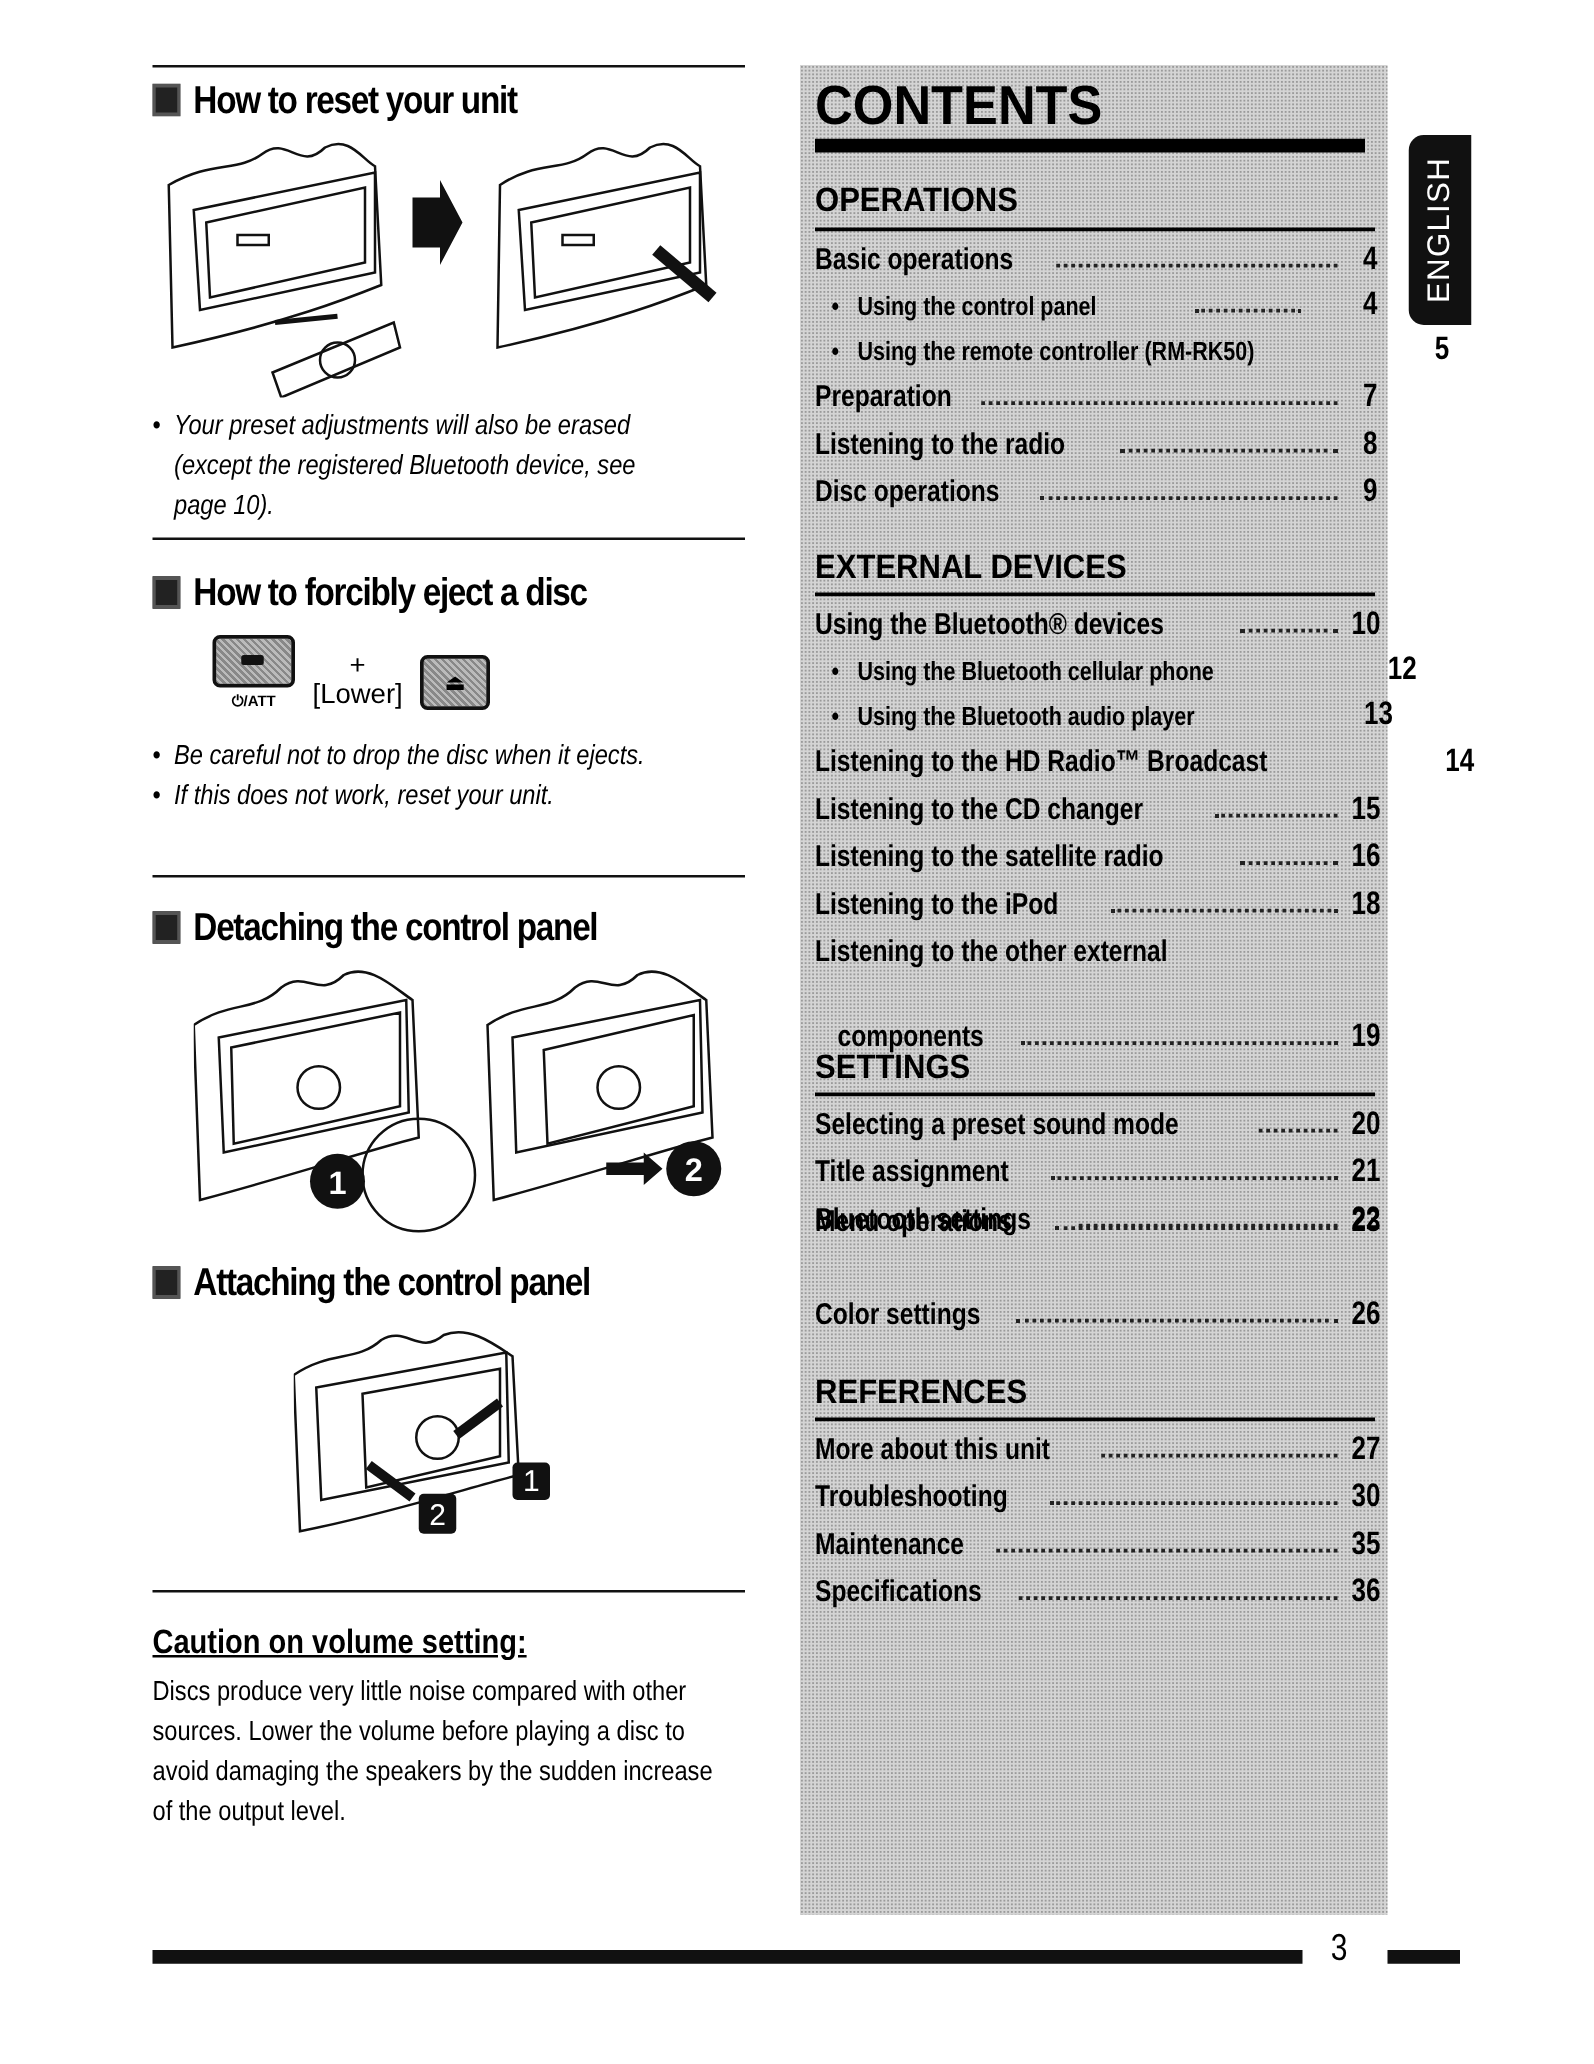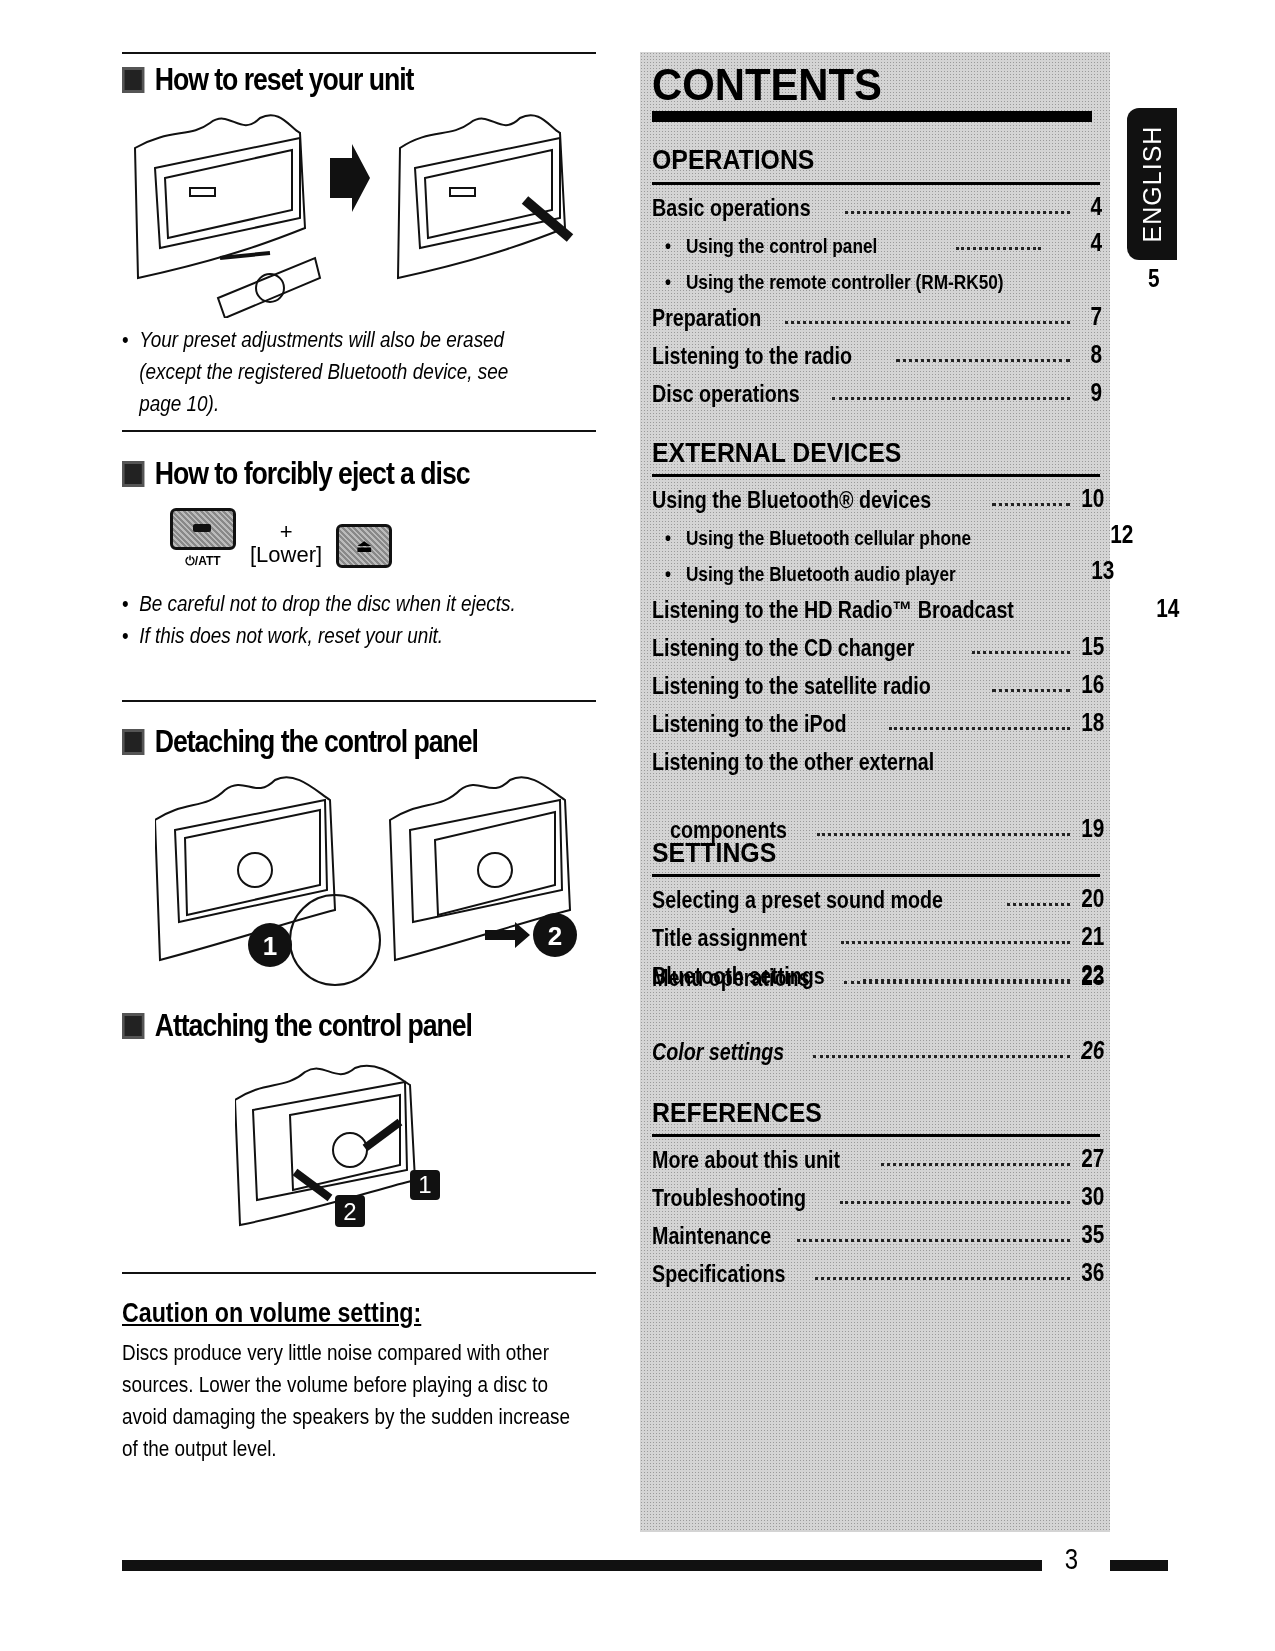--- a/index.html
+++ b/index.html
@@ -281,21 +281,21 @@
 <div class="toc-row" style="top:954px;">
     <span class="toc-label">Bluetooth settings</span>
     <span class="toc-dots"></span>
     <span class="toc-page">22</span>
   </div>
 <div class="toc-row" style="top:956px;justify-content:space-between;">
     <span class="toc-label">Menu operations</span>
     <span class="toc-dots"></span>
     <span class="toc-page">23</span>
   </div>
-<div class="toc-row" style="top:1030px;font-style:italic;">
+<div class="toc-row" style="top:1030px;">
     <span class="toc-label">Color settings</span>
     <span class="toc-dots"></span>
     <span class="toc-page">26</span>
   </div>
 
 <div class="sect-h" style="top:1098px;">REFERENCES</div>
 <div class="sect-rule" style="top:1134px;"></div>
 <div class="toc-row" style="top:1138px;">
     <span class="toc-label">More about this unit</span>
     <span class="toc-dots"></span>

